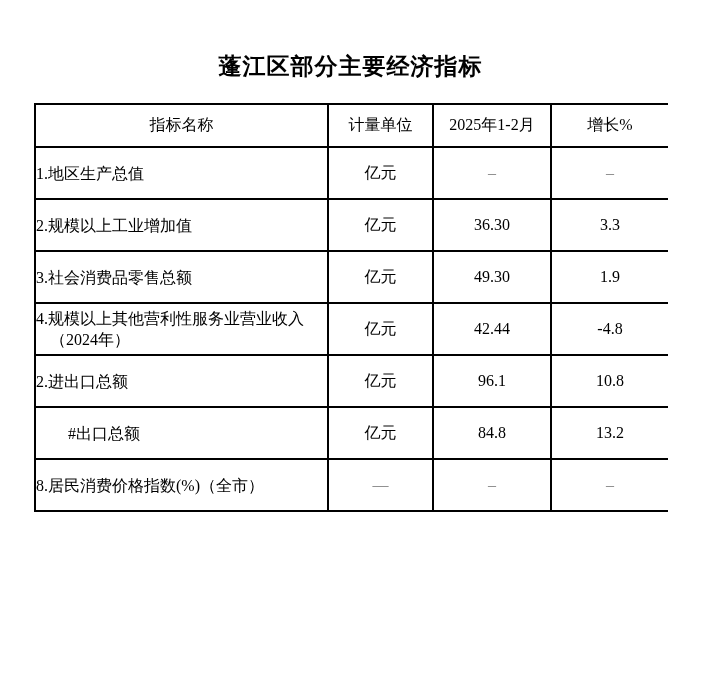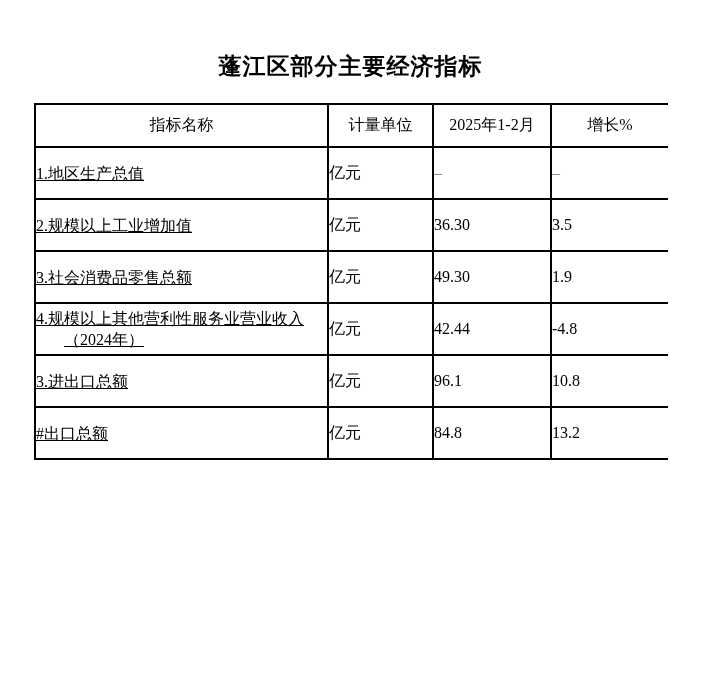--- a/index.html
+++ b/index.html
@@ -42,25 +42,24 @@
     vertical-align: middle;
     overflow: hidden;
   }
   table.indicators thead tr { height: 43px; }
   table.indicators tbody tr { height: 52px; }
   th.hdr { text-align: center; border-radius: 9px; }
   td.name-cell {
     text-align: left;
     padding-left: 4px;
     line-height: 21px;
-    text-decoration: underline;
   }
-  td.name-cell .line2 { padding-left: 28px; }
-  td.name-cell.indent { }
-  td.center-cell { text-align: left; }
+  td.name-cell .line2 { padding-left: 14px; }
+  td.name-cell.indent { padding-left: 32px; }
+  td.center-cell { text-align: center; }
   .dash { color: var(--dash-color, #7f7f7f); }
 </style>
 </head>
 <body>
 
 <div class="page">
 
   <h1 class="page-title">蓬江区部分主要经济指标</h1>
 
   <table class="indicators">
@@ -82,42 +81,48 @@
         <tr>
           <td class="name-cell">1.地区生产总值</td>
           <td class="center-cell">亿元</td>
           <td class="center-cell dash">–</td>
           <td class="center-cell dash">–</td>
         </tr>
         <tr>
           <td class="name-cell">2.规模以上工业增加值</td>
           <td class="center-cell">亿元</td>
           <td class="center-cell">36.30</td>
-          <td class="center-cell">3.5</td>
+          <td class="center-cell">3.3</td>
         </tr>
         <tr>
           <td class="name-cell">3.社会消费品零售总额</td>
           <td class="center-cell">亿元</td>
           <td class="center-cell">49.30</td>
           <td class="center-cell">1.9</td>
         </tr>
         <tr>
           <td class="name-cell">4.规模以上其他营利性服务业营业收入<div class="line2">（2024年）</div></td>
           <td class="center-cell">亿元</td>
           <td class="center-cell">42.44</td>
           <td class="center-cell">-4.8</td>
         </tr>
         <tr>
-          <td class="name-cell">3.进出口总额</td>
+          <td class="name-cell">2.进出口总额</td>
           <td class="center-cell">亿元</td>
           <td class="center-cell">96.1</td>
           <td class="center-cell">10.8</td>
         </tr>
         <tr>
           <td class="name-cell indent">#出口总额</td>
           <td class="center-cell">亿元</td>
           <td class="center-cell">84.8</td>
           <td class="center-cell">13.2</td>
         </tr>
+        <tr>
+          <td class="name-cell">8.居民消费价格指数(%)（全市）</td>
+          <td class="center-cell dash">—</td>
+          <td class="center-cell dash">–</td>
+          <td class="center-cell dash">–</td>
+        </tr>
       </tbody>
   </table>
 
 </div>
 
 </body></html>

